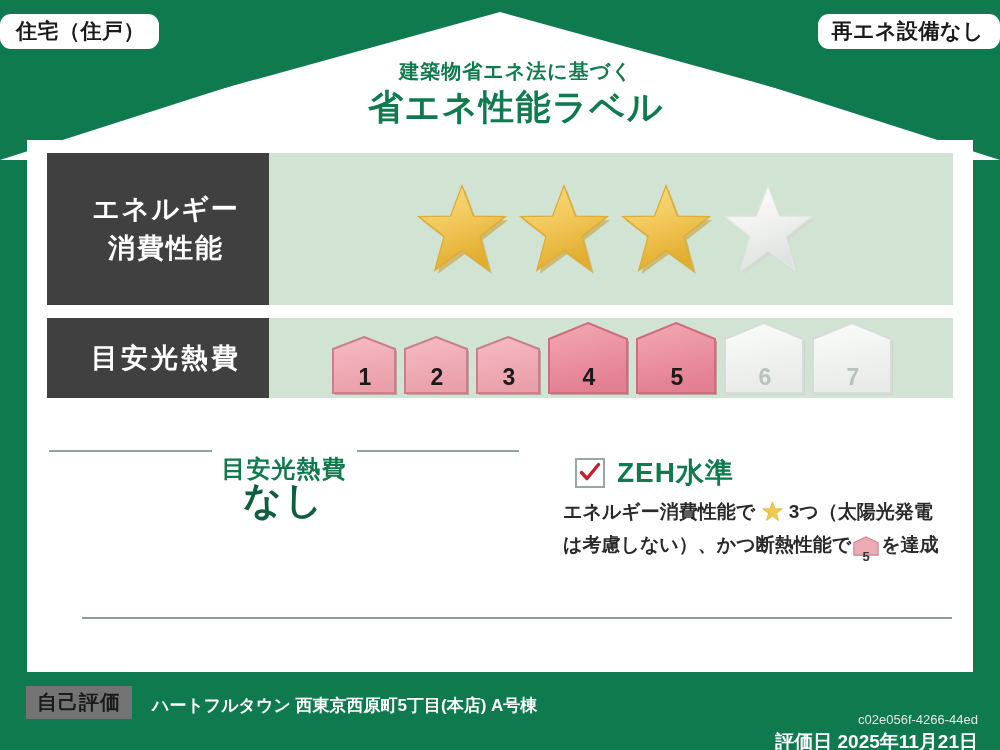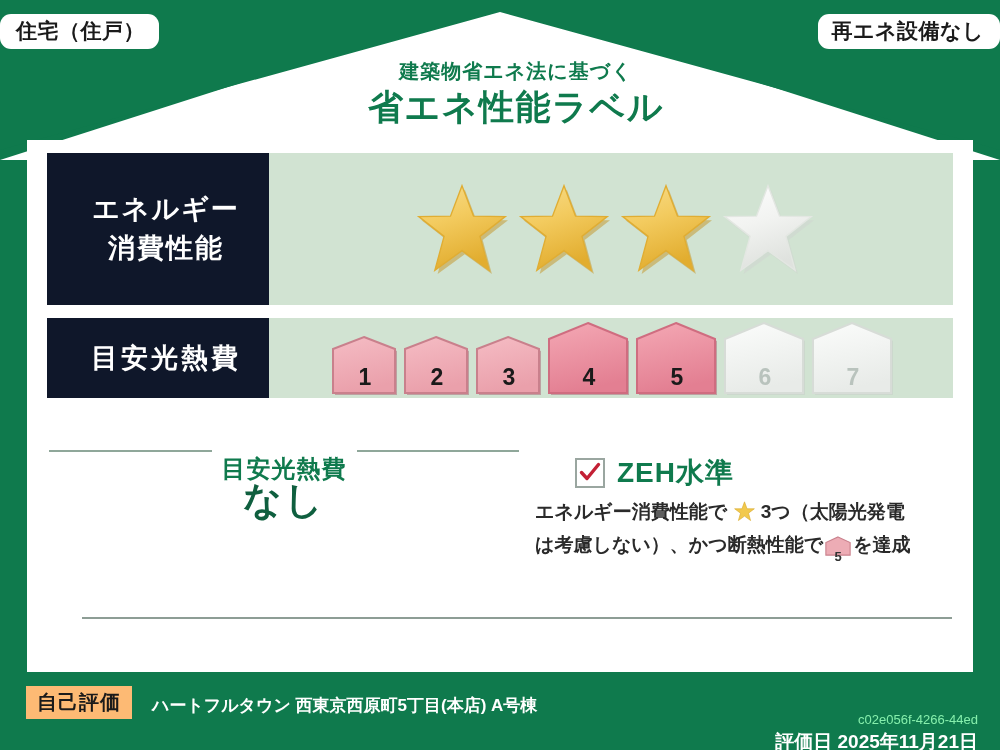--- a/index.html
+++ b/index.html
@@ -108,21 +108,21 @@
     width: 906px;
     height: 152px;
   }
   #row-insulation {
     left: 20px;
     top: 178px;
     width: 906px;
     height: 80px;
   }
   .perf-label {
-    background: #0f172a;
+    background: #404040;
     color: #ffffff;
     font-weight: bold;
     display: flex;
     flex-direction: column;
     align-items: center;
     justify-content: center;
     box-sizing: border-box;
     flex: 0 0 auto;
     padding-left: 16px;
   }
@@ -248,20 +248,21 @@
     letter-spacing: 1px;
     line-height: 1;
   }
   .zeh-desc {
     margin-top: 10px;
     font-size: 19px;
     font-weight: bold;
     color: #2a2a2a;
     line-height: 1.5;
     letter-spacing: 0px;
+    margin-left: 28px;
   }
   .inline-star { vertical-align: -4px; margin: 0 1px; }
   .inline-house { vertical-align: -5px; margin: 0 2px; position: relative; display: inline-block; }
   .inline-house .ihnum {
     position: absolute; left: 0; width: 100%; bottom: 1px;
     text-align: center; font-size: 13px; font-weight: bold; color: #333;
     line-height: 1;
   }
 
   
@@ -279,21 +280,21 @@
     position: absolute;
     left: 0;
     bottom: 0;
     width: 1000px;
     height: 78px;
   }
   .self-eval-badge {
     position: absolute;
     left: 26px;
     top: 14px;
-    background: #fdba74;
+    background: #737373;
     color: #1a1a1a;
     font-size: 20px;
     font-weight: bold;
     letter-spacing: 1px;
     padding: 6px 11px 7px 11px;
     line-height: 1;
   }
   .building-name {
     position: absolute;
     left: 152px;
@@ -312,21 +313,21 @@
     font-size: 19px;
     font-weight: bold;
     white-space: nowrap;
     text-align: right;
     margin-top: 43px;
   }
   .eval-id {
     position: absolute;
     right: 22px;
     top: 40px;
-    color: #86efac;
+    color: #e5e5e5;
     font-size: 13px;
     white-space: nowrap;
     text-align: right;
     font-family: "Liberation Sans", "DejaVu Sans", sans-serif;
   }
 </style>
 </head>
 <body>
 
 <div id="label-root">

